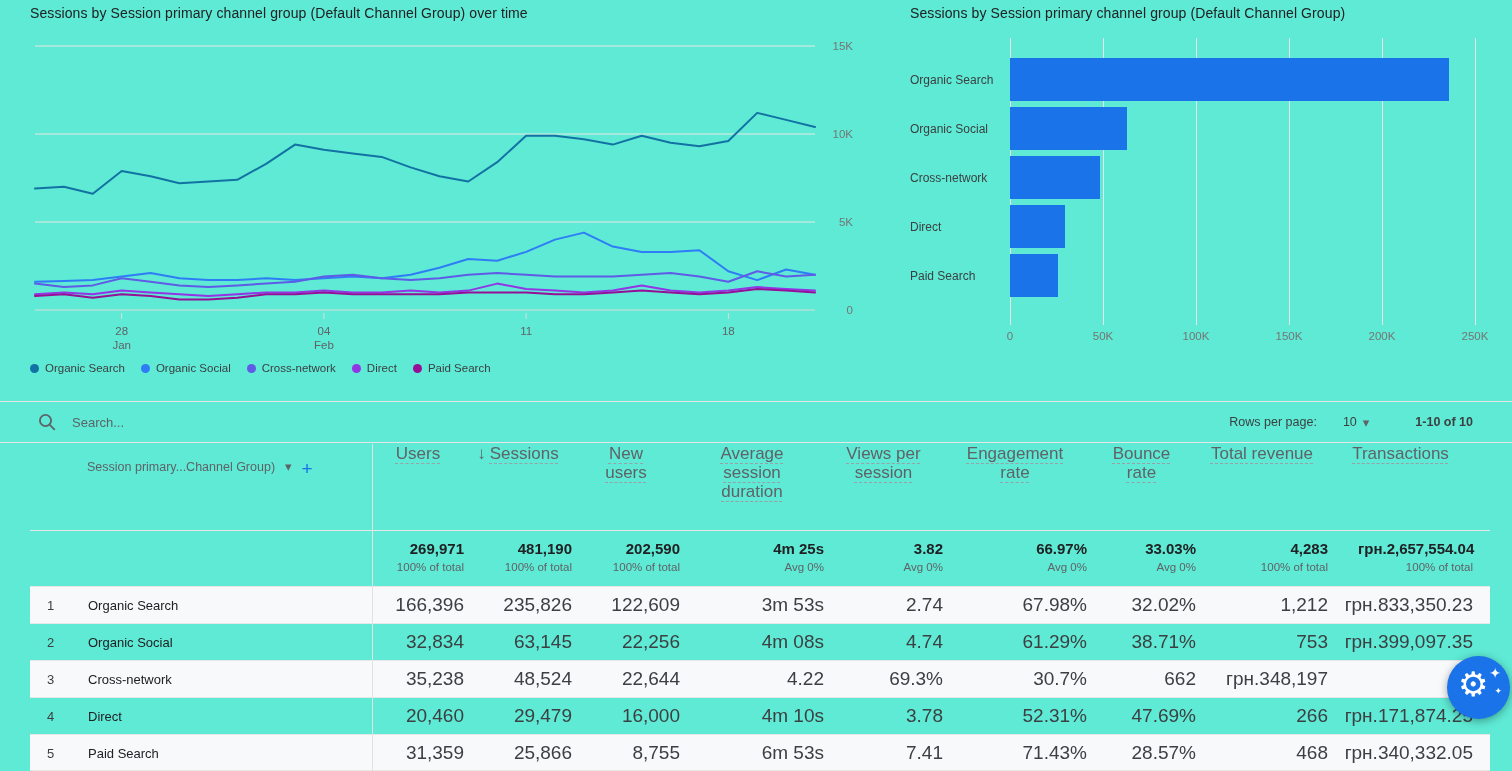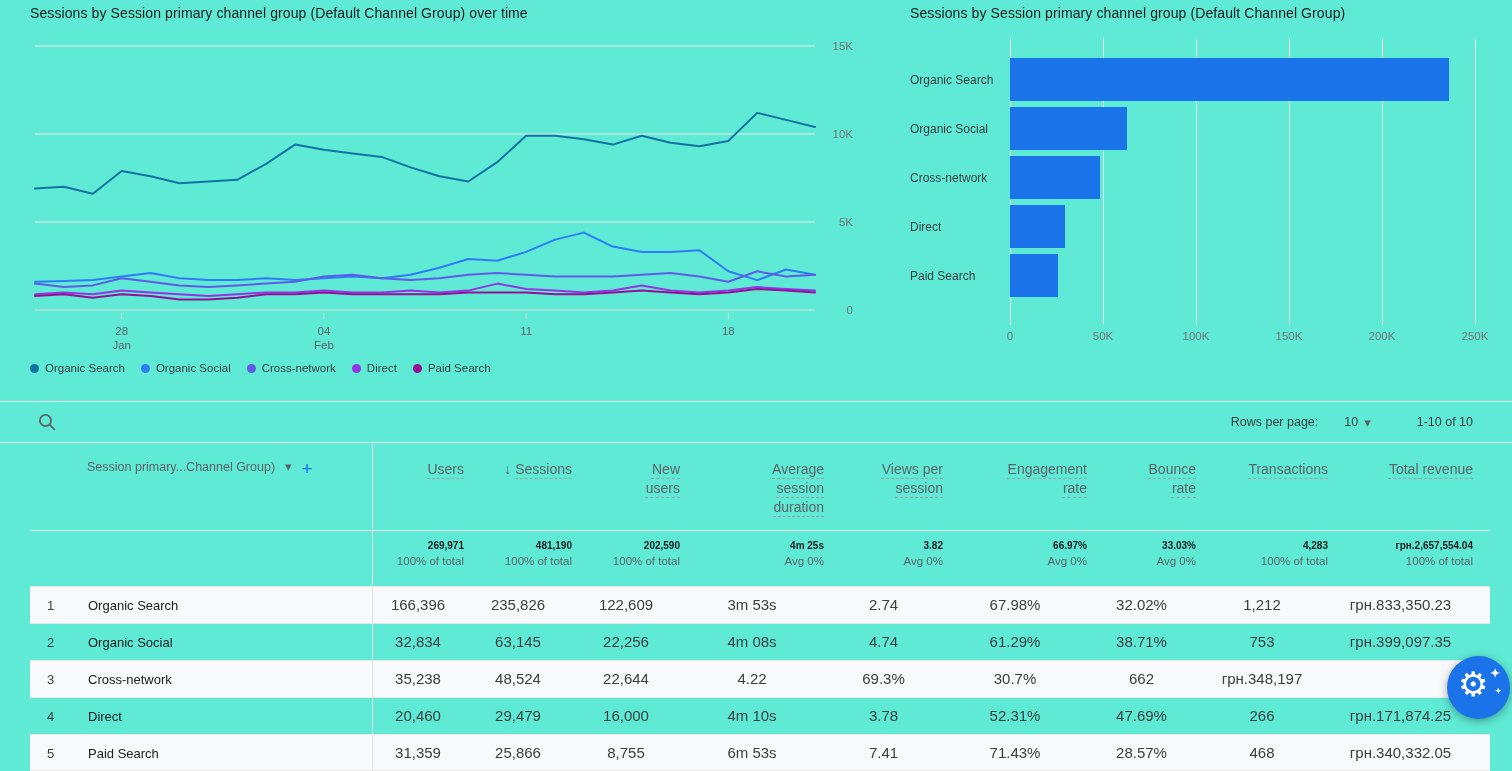--- a/index.html
+++ b/index.html
@@ -29,39 +29,39 @@
   #toolbar { position:absolute; left:0; right:0; top:401px; height:42px;
              border-top:1px solid #e6e6e6; border-bottom:1px solid #e6e6e6;
              display:flex; align-items:center; }
   #search-box { display:flex; align-items:center; gap:16px; margin-left:38px; flex:1; }
   #search-input { border:none; outline:none; font-size:13px; color:#3c4043; width:420px;
                   font-family:"Liberation Sans", sans-serif; background:transparent; }
   #search-input::placeholder { color:#5f6368; opacity:1; }
   #paging { display:flex; align-items:center; margin-right:39px; font-size:12.5px; color:#3c4043; }
   #rows-select { display:flex; align-items:center; gap:6px; margin-left:26px; cursor:pointer; }
   .caret { font-size:13px; color:#5f6368; line-height:1; }
-  #page-range { margin-left:46px; }
+  #page-range { margin-left:46px;font-weight:bold; }
 
   
   #table { position:absolute; left:30px; top:444px; width:1460px; }
   .tgrid { display:grid; grid-template-columns:342px 92px 108px 108px 144px 119px 144px 109px 132px 145px 1fr; }
   #thead { height:86px; }
   .th-dim { padding:16px 0 0 57px; font-size:12.5px; color:#5f6368; display:flex; align-items:flex-start; gap:10px; }
-  .th { padding-top:16px; text-align:right; font-size:14px; line-height:19px; color:#5f6368; white-space:pre-line; }
+  .th { padding-top:0; text-align:center; font-size:17px; line-height:19px; color:#5f6368; white-space:pre-line; }
   .th-label { text-decoration-line:underline; text-decoration-style:dashed; text-decoration-color:#9aa0a6;
               text-decoration-thickness:1px; text-underline-offset:4px; }
   .sort-arrow { margin-right:4px; color:#5f6368; }
   #totals { height:56px; border-top:1px solid #e7e7e7; }
   .total-cell { text-align:right; padding-top:9px; }
-  .tv { font-size:10px; font-weight:700; color:#202124;margin-left:30px; }
+  .tv { font-size:15px; font-weight:700; color:#202124;margin-left:30px; }
   .ts { font-size:11.5px; color:#5f6368; margin-top:4px; }
   .trow { height:37px; border-top:1px solid #e7e7e7; }
   .trow.alt { background:#f8f9fa; }
   .trow:last-child { border-bottom:1px solid #e7e7e7; }
-  .td { text-align:center; line-height:36px; font-size:15px; color:#3c4043; }
+  .td { text-align:right; line-height:36px; font-size:19px; color:#3c4043; }
   .td-dim { display:flex; align-items:center; }
   .row-num { width:58px; padding-left:17px; font-size:13px; color:#3c4043; }
   .row-name { font-size:13px; color:#202124; }
   #vsep { position:absolute; left:342px; top:0; bottom:0; width:1px; background:#e2e2e2; }
   .plus-btn { color:#1a73e8; font-size:19px; font-weight:400; line-height:17px; cursor:pointer; }
 
   
   #fab { position:absolute; left:1447px; top:656px; width:63px; height:63px; border-radius:50%;
          background:#1a73e8; box-shadow:0 2px 8px rgba(0,0,0,.35); cursor:pointer; z-index:10; }
   #fab .gear { position:absolute; left:11px; top:11px; font-size:34px; color:#fff; line-height:1; }
@@ -166,20 +166,21 @@
         <div class="bar-xlabel" style="left: 100%;">250K</div>
       </div>
   </div>
 
   <div id="toolbar">
     <div id="search-box">
       <svg width="18" height="18" viewBox="0 0 18 18">
         <circle cx="7.5" cy="7.5" r="5.6" fill="none" stroke="#5f6368" stroke-width="1.8"></circle>
         <line x1="11.8" y1="11.8" x2="16.3" y2="16.3" stroke="#5f6368" stroke-width="1.8" stroke-linecap="round"></line>
       </svg>
+      <input id="search-input" type="text" placeholder="Search..." style="">
     </div>
     <div id="paging">
       <span>Rows per page:</span>
       <span id="rows-select">
         <span>10</span>
         <span class="caret">▾</span>
       </span>
       <span id="page-range">1-10 of 10</span>
     </div>
   </div>
@@ -197,22 +198,22 @@
 users</span></div>
         <div class="th"><span class="th-label">Average
 session
 duration</span></div>
         <div class="th"><span class="th-label">Views per
 session</span></div>
         <div class="th"><span class="th-label">Engagement
 rate</span></div>
         <div class="th"><span class="th-label">Bounce
 rate</span></div>
+        <div class="th"><span class="th-label">Total revenue</span></div>
         <div class="th"><span class="th-label">Transactions</span></div>
-        <div class="th"><span class="th-label">Total revenue</span></div>
       </div>
     <div id="totals" class="tgrid">
       <div></div>
     <div class="total-cell">
           <div class="tv">269,971</div>
           <div class="ts">100% of total</div>
         </div>
         <div class="total-cell">
           <div class="tv">481,190</div>
           <div class="ts">100% of total</div>

